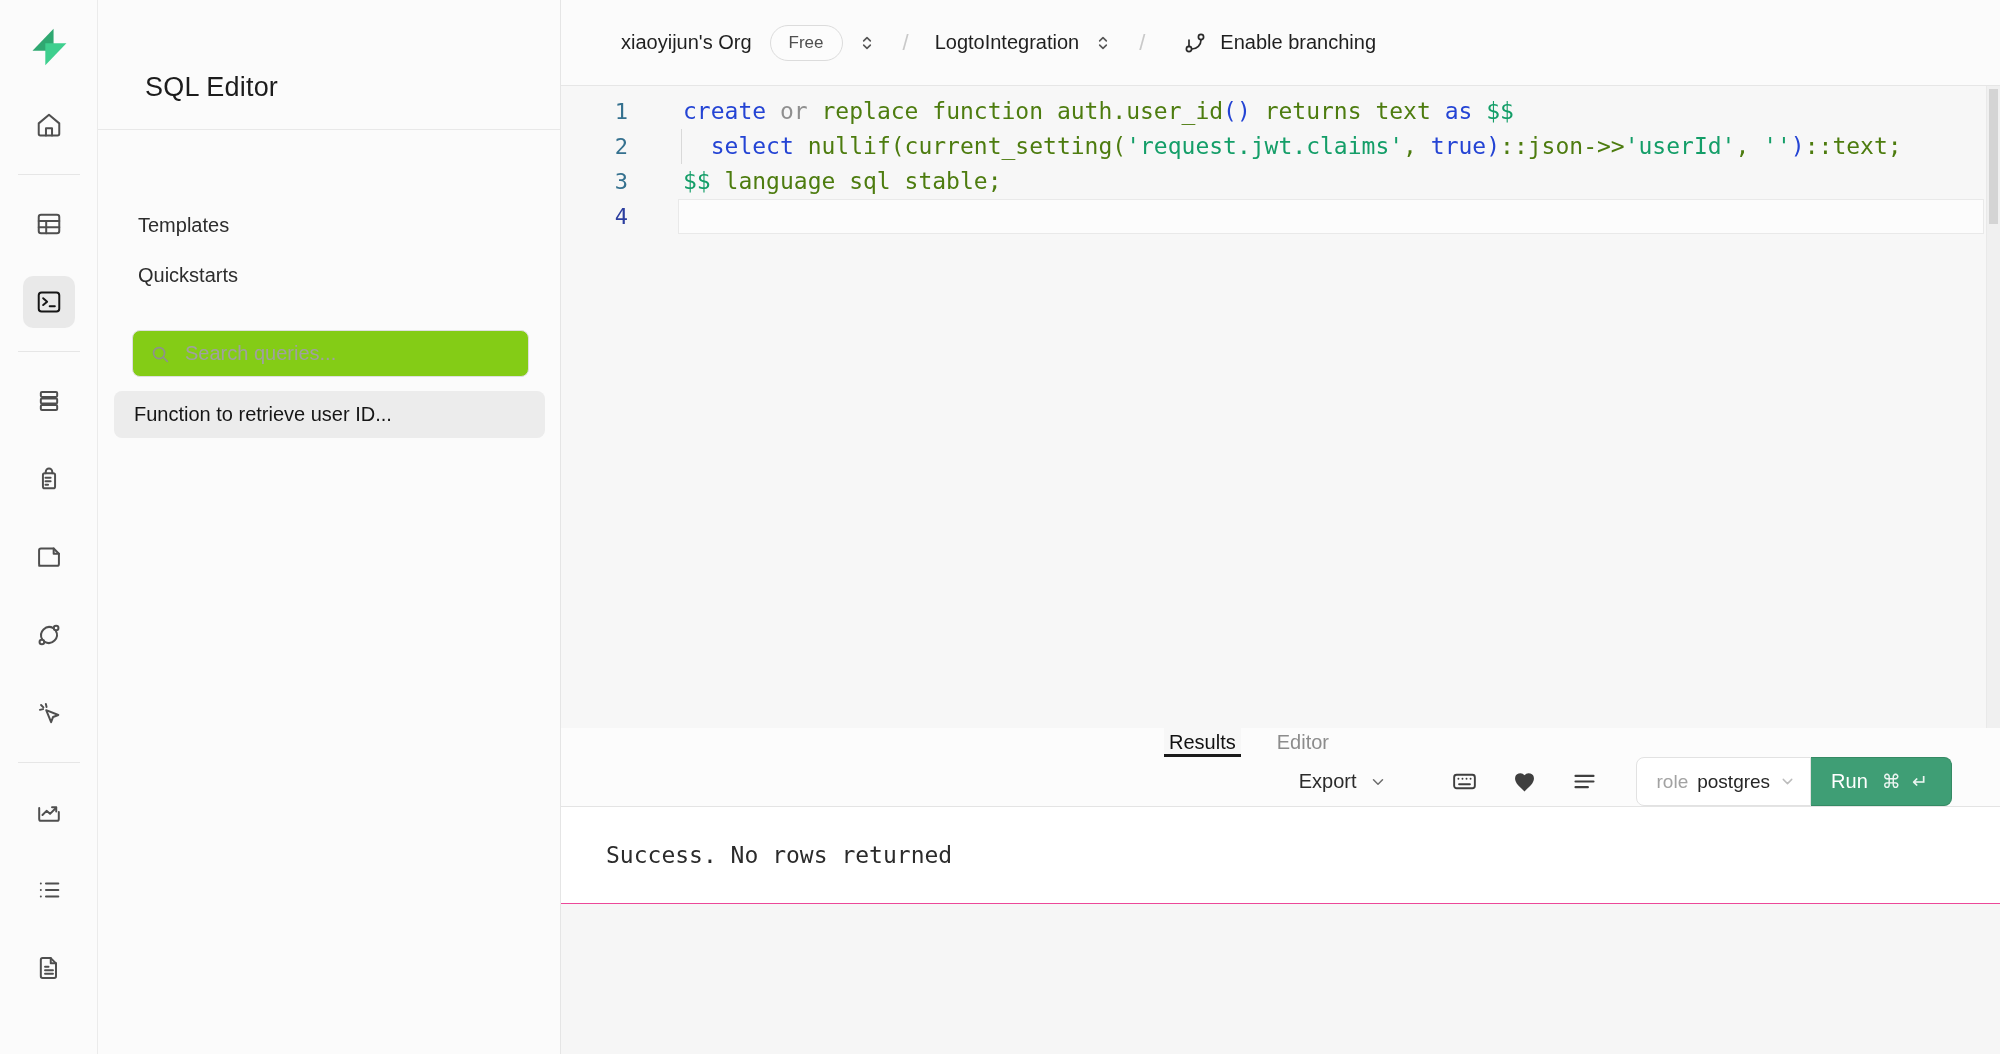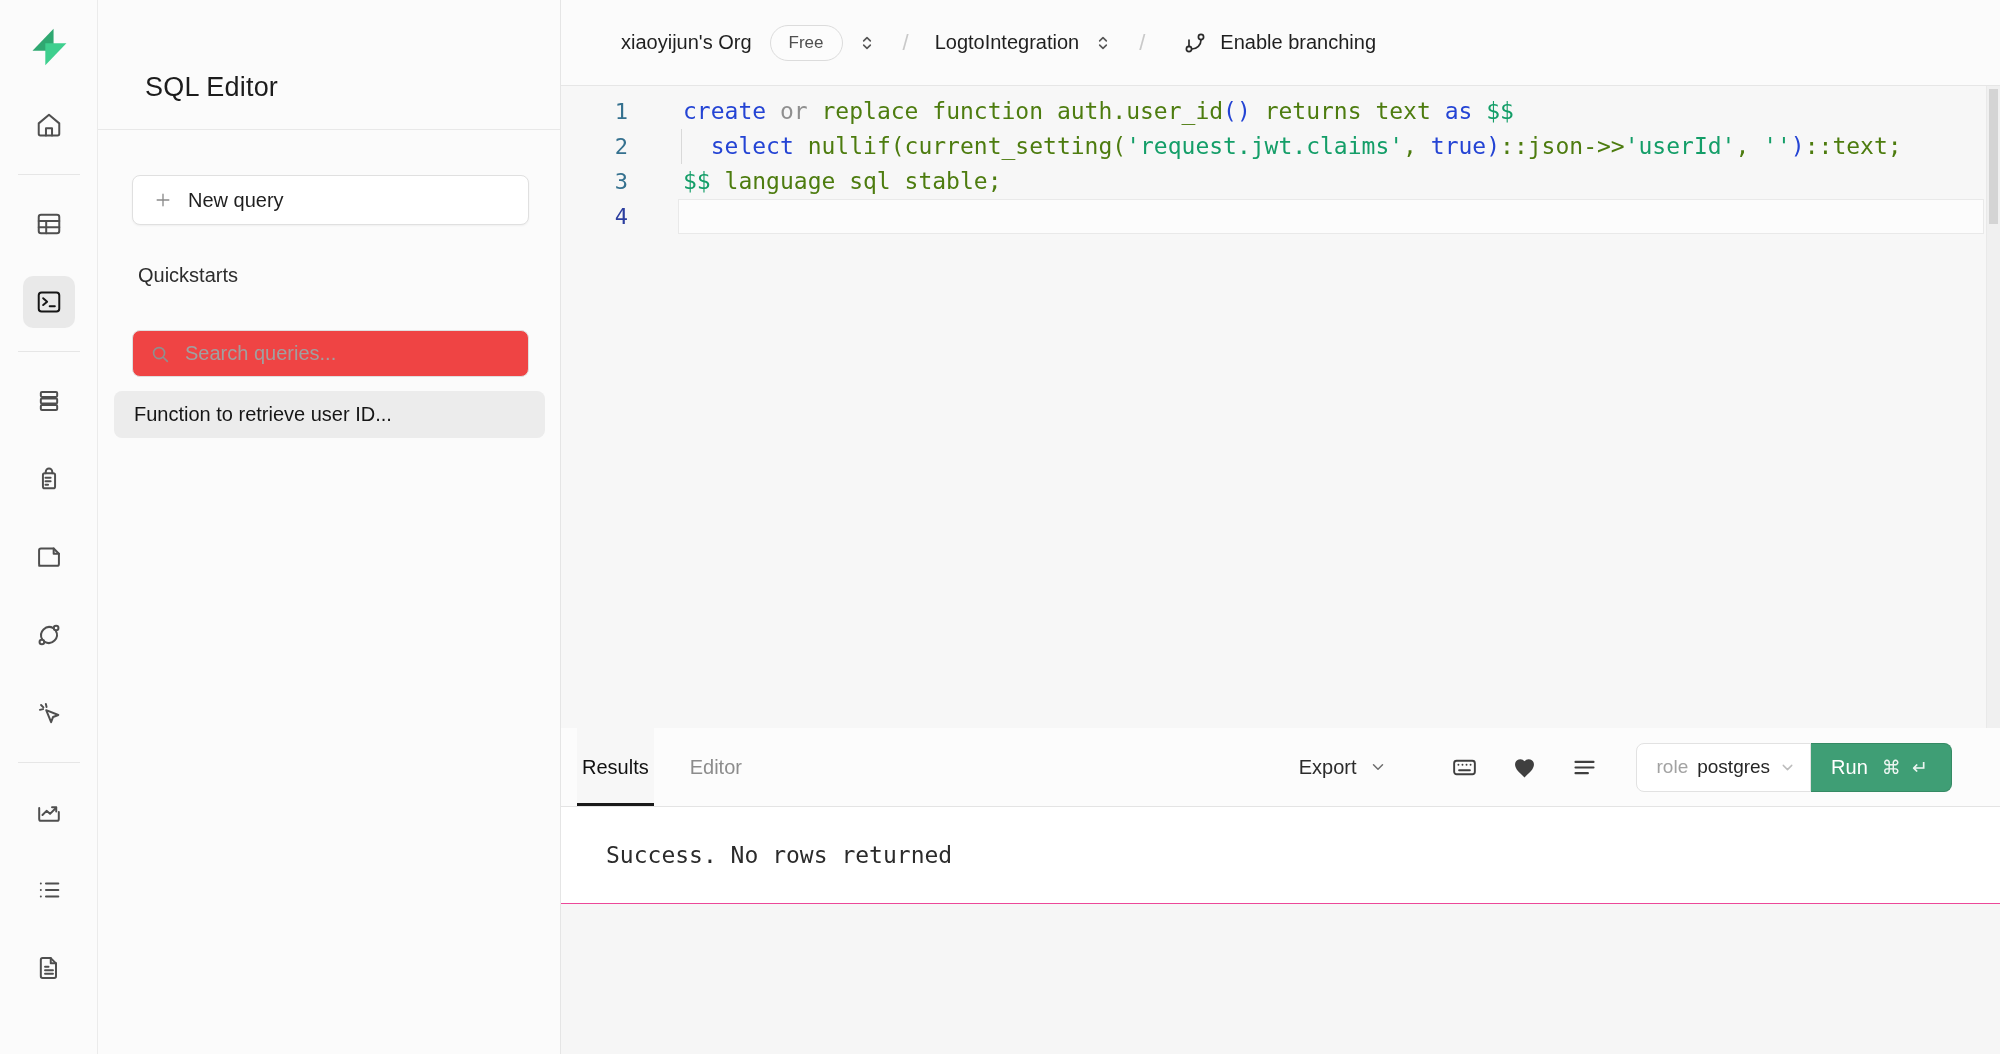--- a/index.html
+++ b/index.html
@@ -27,21 +27,21 @@
   .sidebar-title{font-size:27px;font-weight:500;color:#1c1c1c;letter-spacing:.2px;}
   .sidebar-body{padding:45px 31px 0 34px;}
   .new-query-btn{height:50px;width:100%;background:#fff;border:1px solid #e0e0e0;border-radius:8px;
                  box-shadow:0 1px 2px rgba(0,0,0,.05);display:flex;align-items:center;
                  padding:0 20px;gap:15px;font-size:20px;color:#1f1f1f;cursor:pointer;}
   .new-query-btn .icon{color:#8a8a8a;display:flex;}
   .new-query-btn .icon svg{width:20px;height:20px;}
   .sidebar-nav{margin-top:25px;}
   .nav-item{height:50px;display:flex;align-items:center;font-size:20px;color:#2d2d2d;
             padding-left:6px;border-radius:6px;cursor:pointer;}
-  .search-box{margin-top:30px;height:47px;background:#ef4444;border:1px solid #dfdfdf;border-radius:8px;
+  .search-box{margin-top:30px;height:47px;background:#84cc16;border:1px solid #dfdfdf;border-radius:8px;
               display:flex;align-items:center;padding:0 16px;gap:12px;}
   .search-box .icon{color:#8f8f8f;display:flex;}
   .search-box .icon svg{width:22px;height:22px;}
   .search-box input{border:none;outline:none;background:transparent;font-size:20px;color:#333;
                     font-family:"Liberation Sans",sans-serif;width:100%;}
   .search-box input::placeholder{color:#a0a0a0;}
   .section-label{margin-top:35px;padding-left:6px;font-family:"DejaVu Sans Mono",monospace;
                  font-size:19px;letter-spacing:2px;color:#6e6e6e;}
   .query-list{margin:14px -16px 0 -18px;}
   .query-item{height:47px;border-radius:8px;display:flex;align-items:center;padding:0 20px;
@@ -75,21 +75,21 @@
   .tok-pb{color:#2444d4;} .tok-pl{color:#4d7c0f;text-align:center;}
   .line-highlight{position:absolute;left:117px;right:16px;top:0;bottom:0;background:#fcfcfc;
                   border:1px solid #e9e9e9;z-index:1;}
   .indent-guide{position:absolute;left:120px;top:0;bottom:0;width:1px;background:#d9d9d9;z-index:1;}
   .scrollbar{position:absolute;right:0;top:0;bottom:0;width:14px;background:#f0f0f0;
              border-left:1px solid #e9e9e9;z-index:3;}
   .scroll-thumb{position:absolute;top:3px;left:2px;right:2px;height:135px;background:#d4d4d4;cursor:pointer;}
 
   
   .toolbar{height:79px;background:#fcfcfc;border-bottom:1px solid #e4e4e4;display:flex;
-           align-items:center;padding-right:48px;flex-shrink:0;}
+           align-items:center;padding-right:48px;flex-shrink:0;flex-direction:column;}
   .tabs{display:flex;height:100%;margin-left:16px;}
   .tab{display:flex;align-items:center;padding:0 5px;margin-right:31px;font-size:20px;
        color:#8c8c8c;position:relative;cursor:pointer;}
   .tab.active{color:#111;background:#f7f7f7;}
   .tab.active::after{content:"";position:absolute;left:0;right:0;bottom:0;height:3px;background:#1a1a1a;}
   .toolbar-right{margin-left:auto;display:flex;align-items:center;}
   .export-btn{display:flex;align-items:center;gap:12px;font-size:20px;color:#2b2b2b;
               cursor:pointer;margin-right:64px;}
   .export-btn .icon{color:#6d6d6d;display:flex;}
   .export-btn .icon svg{width:18px;height:18px;}
@@ -224,29 +224,24 @@
           </span>
         </div>
       </div>
   </nav>
 
   <aside class="sidebar">
     <div class="sidebar-header">
       <div class="sidebar-title">SQL Editor</div>
     </div>
     <div class="sidebar-body">
-      <button class="new-query-btn">
-        <span class="icon">
-          <svg viewBox="0 0 24 24" fill="none" stroke="currentColor" stroke-width="1.6" stroke-linecap="round">
-              <path d="M12 5v14M5 12h14"></path>
-            </svg>
-        </span>
-        <span>New query</span>
-      </button>
       <div class="sidebar-nav">
+        <div class="nav-item">
+            <span>Templates</span>
+          </div>
         <div class="nav-item">
             <span>Quickstarts</span>
           </div>
       </div>
       <div class="search-box">
         <span class="icon">
           <svg viewBox="0 0 24 24" fill="none" stroke="currentColor" stroke-width="1.8" stroke-linecap="round">
               <circle cx="11" cy="11" r="6"></circle>
               <path d="M15.8 15.8 L20 20"></path>
             </svg>

